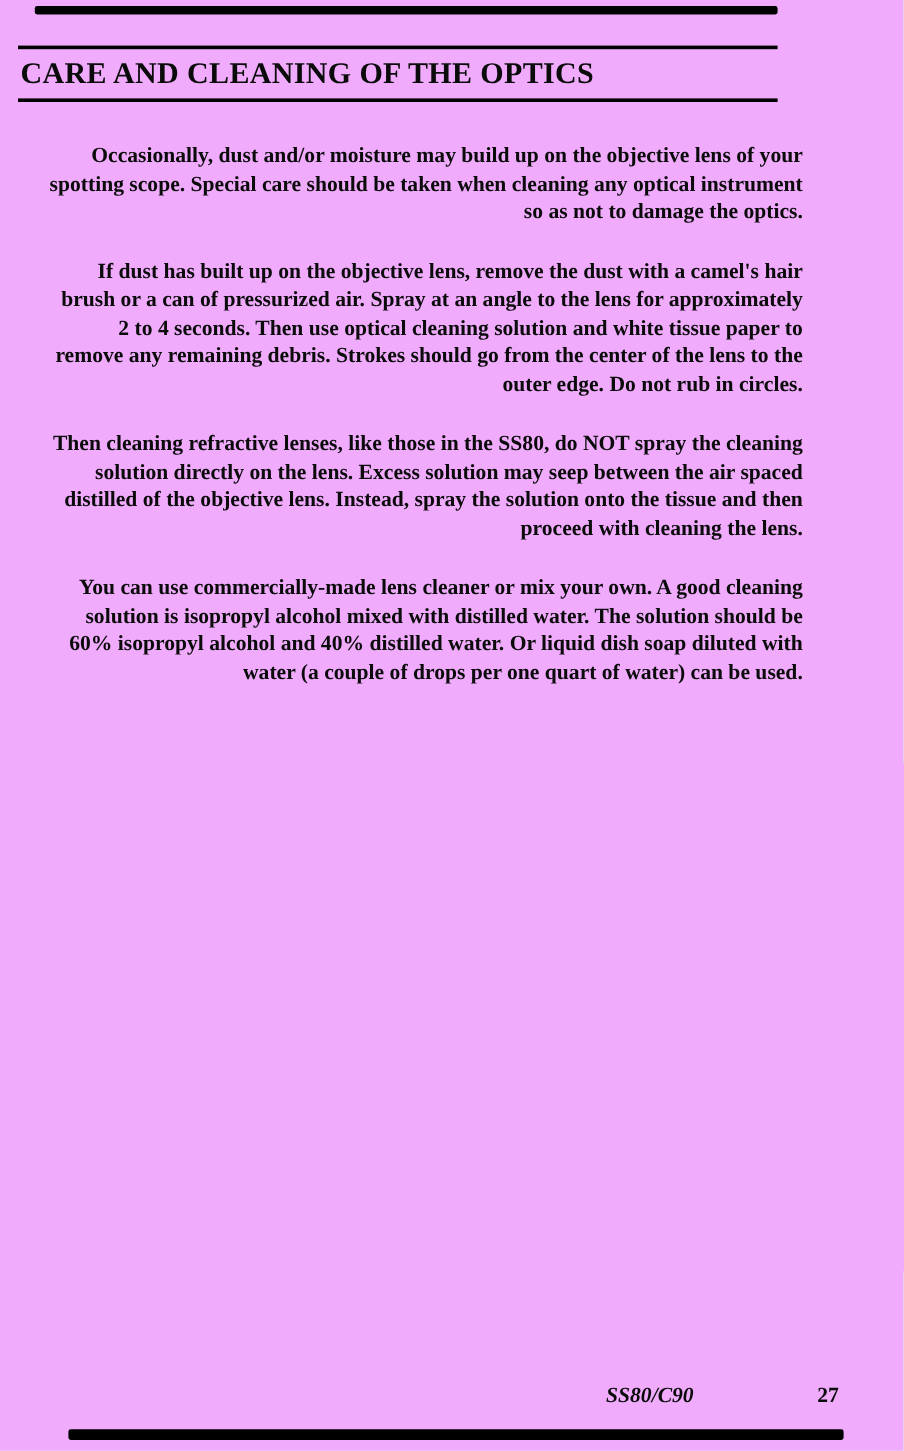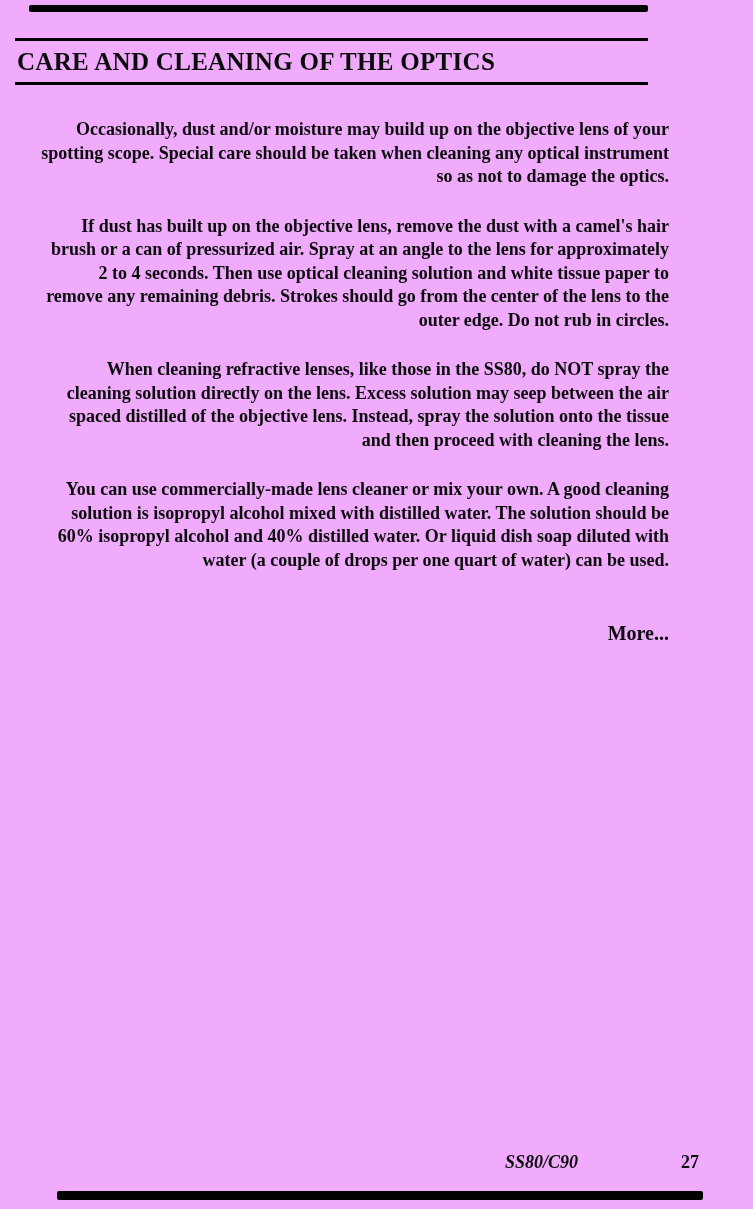--- a/index.html
+++ b/index.html
@@ -89,26 +89,25 @@
   <header class="title-block">
     <h1>CARE AND CLEANING OF THE OPTICS</h1>
   </header>
 
   <main class="content">
 
     <p>Occasionally, dust and/or moisture may build up on the objective lens of your spotting scope. Special care should be taken when cleaning any optical instrument so as not to damage the optics.</p>
 
     <p><span>If dust has built up on the objective lens, remove the dust with a camel's hair brush or a can of pressurized air. Spray at an angle to the lens for approximately 2 to 4 seconds. Then use optical cleaning solution and white tissue paper to remove any remaining debris. Strokes should go from the center of the lens to the outer edge. </span><strong>Do not rub in circles.</strong></p>
 
-    <p><span>When cleaning refractive lenses, like those in the SS80, do </span><strong>NOT</strong><span> spray the cleaning solution directly on the lens. Excess solution may seep between the air spaced distilled of the objective lens. Instead, spray the solution onto the tissue and then proceed with cleaning the lens.</span></p>
+    <p><span>Then cleaning refractive lenses, like those in the SS80, do </span><strong>NOT</strong><span> spray the cleaning solution directly on the lens. Excess solution may seep between the air spaced distilled of the objective lens. Instead, spray the solution onto the tissue and then proceed with cleaning the lens.</span></p>
 
     <p>You can use commercially-made lens cleaner or mix your own. A good cleaning solution is isopropyl alcohol mixed with distilled water. The solution should be 60% isopropyl alcohol and 40% distilled water. Or liquid dish soap diluted with water (a couple of drops per one quart of water) can be used.</p>
 
 
-    <h2 class="more">More...</h2>
 
 
   </main>
 
   <footer class="footer">
     <span class="doc-ref">SS80/C90</span>
     <span class="page-num">27</span>
   </footer>
 
   <div class="scan-bar bottom"></div>

